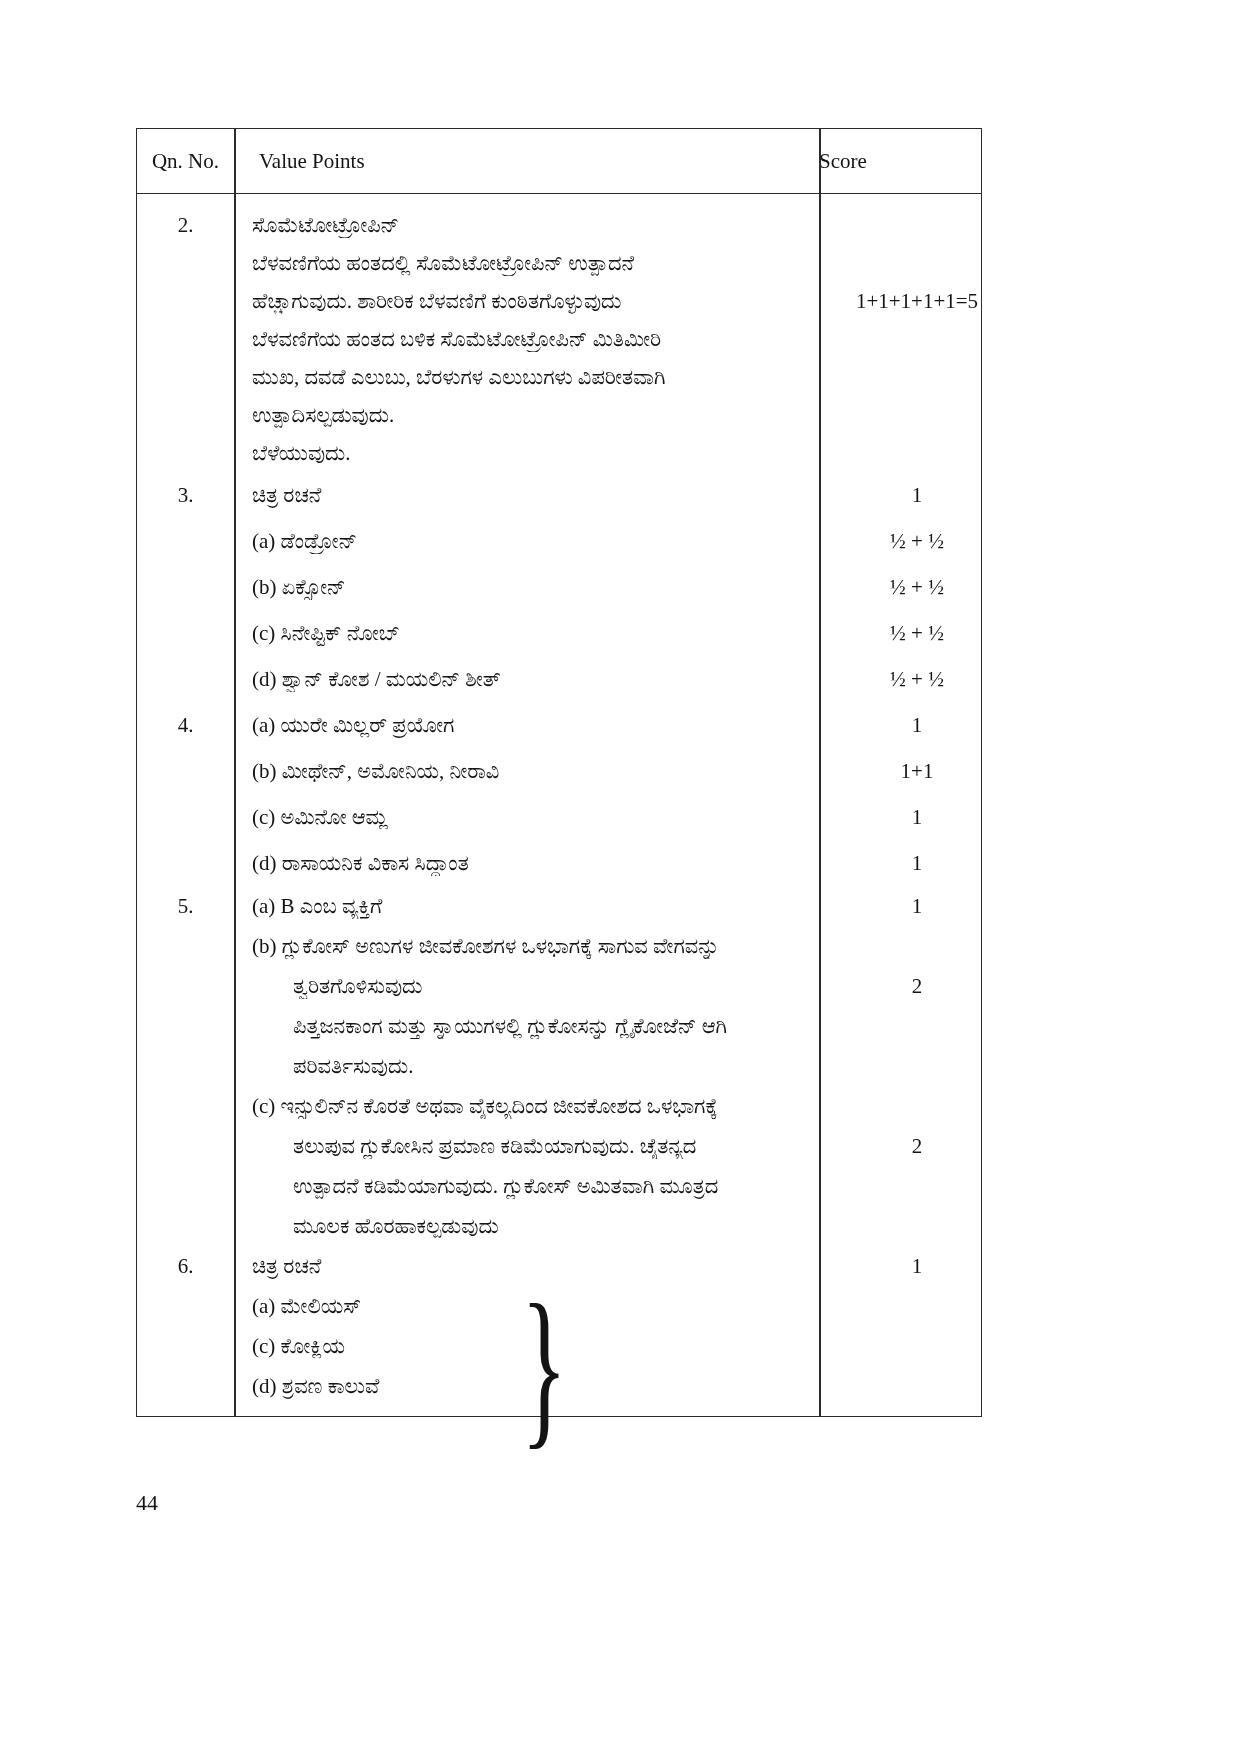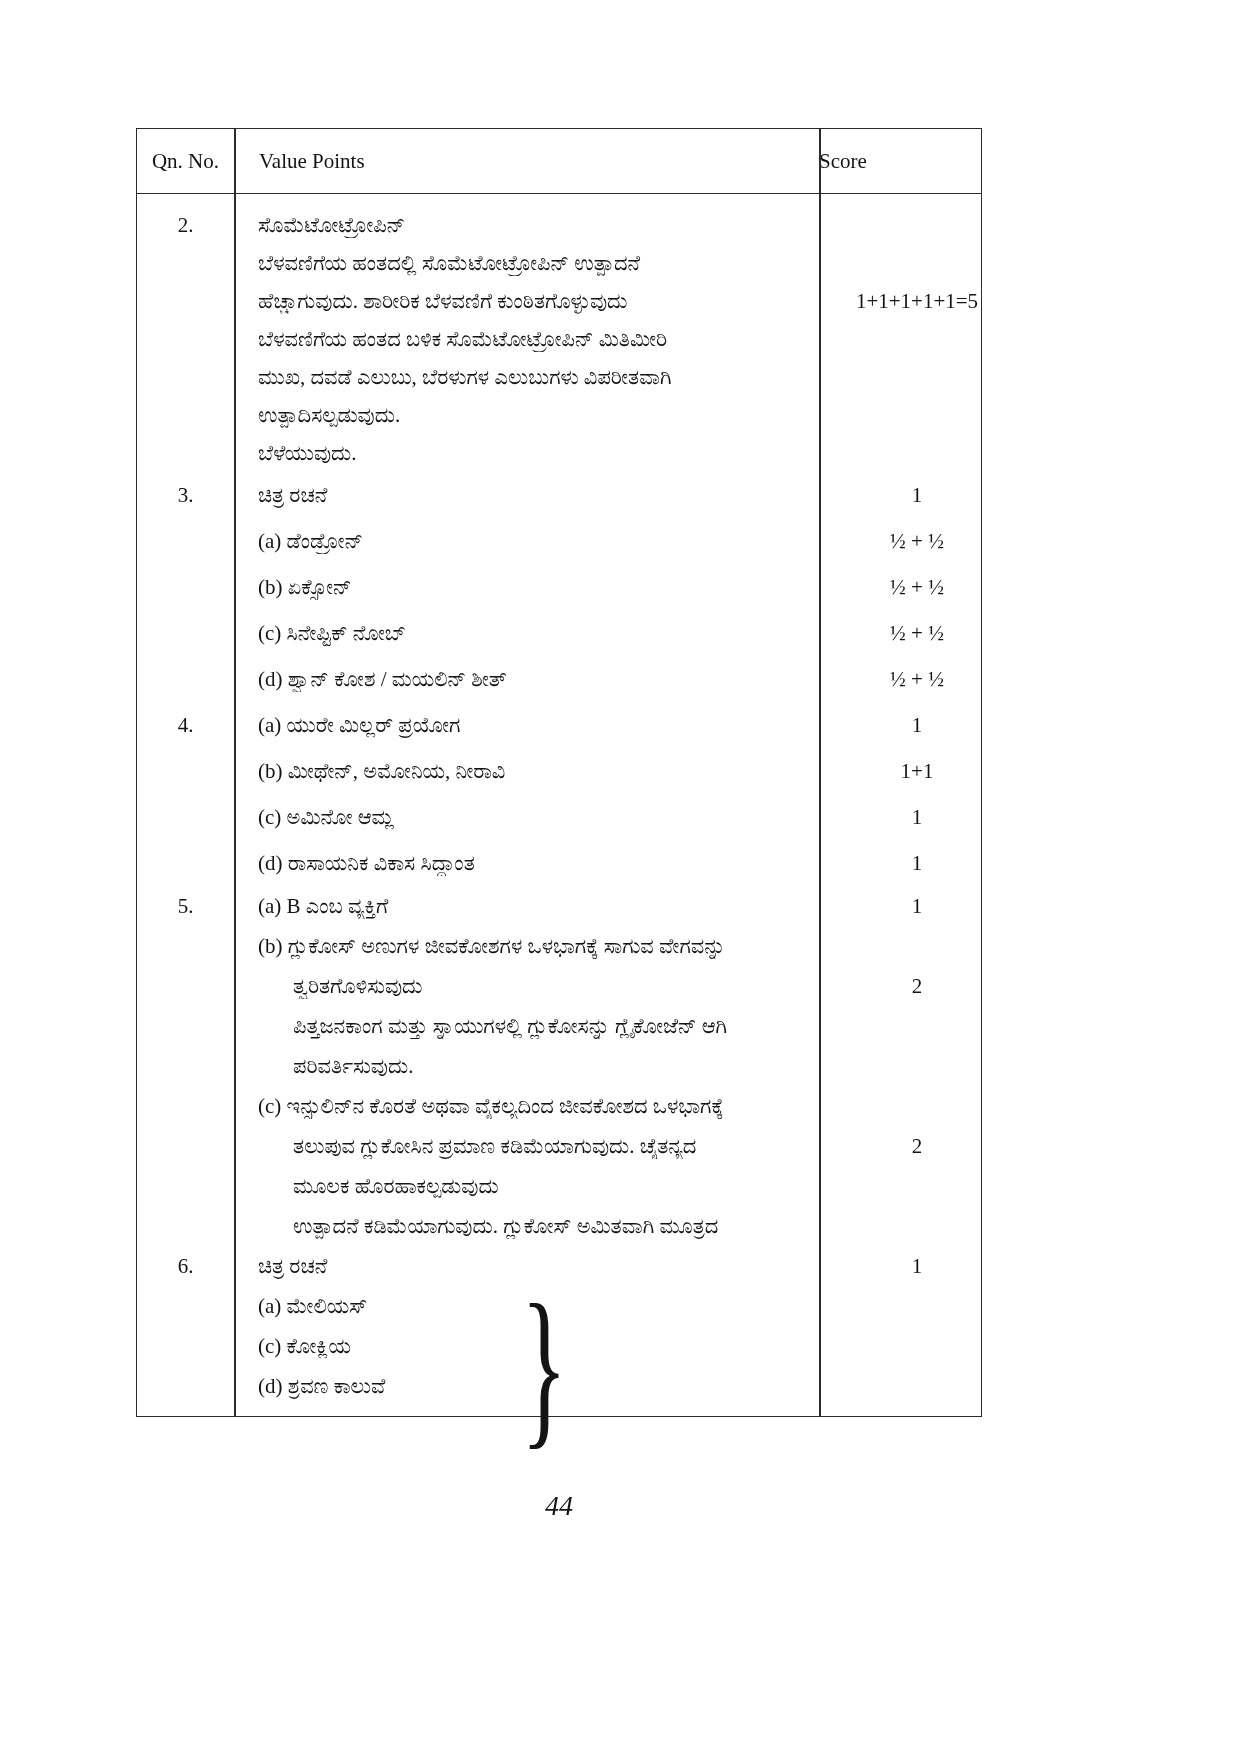--- a/index.html
+++ b/index.html
@@ -59,21 +59,21 @@
     font-size: 21px;
   }
   .style-tight  .line-row { height: 38px; }
   .style-normal .line-row { height: 40px; }
   .style-spaced .line-row { height: 46px; }
   .qn-cell {
     text-align: center;
     font-size: 21px;
   }
   .text-cell {
-    padding-left: 24px;
+    padding-left: 18px;
     padding-right: 10px;
     white-space: nowrap;
     overflow: hidden;
   }
   .text-cell.indent-1 {
     padding-left: 59px;
   }
   .score-cell {
     text-align: center;
     padding-left: 32px;
@@ -89,23 +89,21 @@
     transform-origin: left center;
     font-weight: 400;
     color: #141414;
     pointer-events: none;
   }
   .page-number {
     position: absolute;
     left: 136px;
     top: 1490px;
     width: 846px;
-    text-align: center;
-    font-size: 28px;
-    font-style: italic;
+    font-size: 22px;
   }
 </style>
 </head>
 <body>
 
 <div class="page">
 
   <div class="doc-table">
 
     <div class="vline vline-1"></div>
@@ -235,26 +233,26 @@
             <div class="cell text-cell">(c)  ಇನ್ಸುಲಿನ್‌ನ ಕೊರತೆ ಅಥವಾ ವೈಕಲ್ಯದಿಂದ ಜೀವಕೋಶದ ಒಳಭಾಗಕ್ಕೆ</div>
             <div class="cell score-cell"></div>
           </div>
           <div class="line-row">
             <div class="cell qn-cell"></div>
             <div class="cell text-cell indent-1">ತಲುಪುವ ಗ್ಲುಕೋಸಿನ ಪ್ರಮಾಣ ಕಡಿಮೆಯಾಗುವುದು. ಚೈತನ್ಯದ</div>
             <div class="cell score-cell">2</div>
           </div>
           <div class="line-row">
             <div class="cell qn-cell"></div>
+            <div class="cell text-cell indent-1">ಉತ್ಪಾದನೆ ಕಡಿಮೆಯಾಗುವುದು. ಗ್ಲುಕೋಸ್ ಅಮಿತವಾಗಿ ಮೂತ್ರದ</div>
+            <div class="cell score-cell"></div>
+          </div>
+          <div class="line-row">
+            <div class="cell qn-cell"></div>
             <div class="cell text-cell indent-1">ಮೂಲಕ ಹೊರಹಾಕಲ್ಪಡುವುದು</div>
-            <div class="cell score-cell"></div>
-          </div>
-          <div class="line-row">
-            <div class="cell qn-cell"></div>
-            <div class="cell text-cell indent-1">ಉತ್ಪಾದನೆ ಕಡಿಮೆಯಾಗುವುದು. ಗ್ಲುಕೋಸ್ ಅಮಿತವಾಗಿ ಮೂತ್ರದ</div>
             <div class="cell score-cell"></div>
           </div>
         </div>
         <div class="q-group style-normal">
           <div class="line-row">
             <div class="cell qn-cell">6.</div>
             <div class="cell text-cell">ಚಿತ್ರ ರಚನೆ</div>
             <div class="cell score-cell">1</div>
           </div>
           <div class="line-row">

